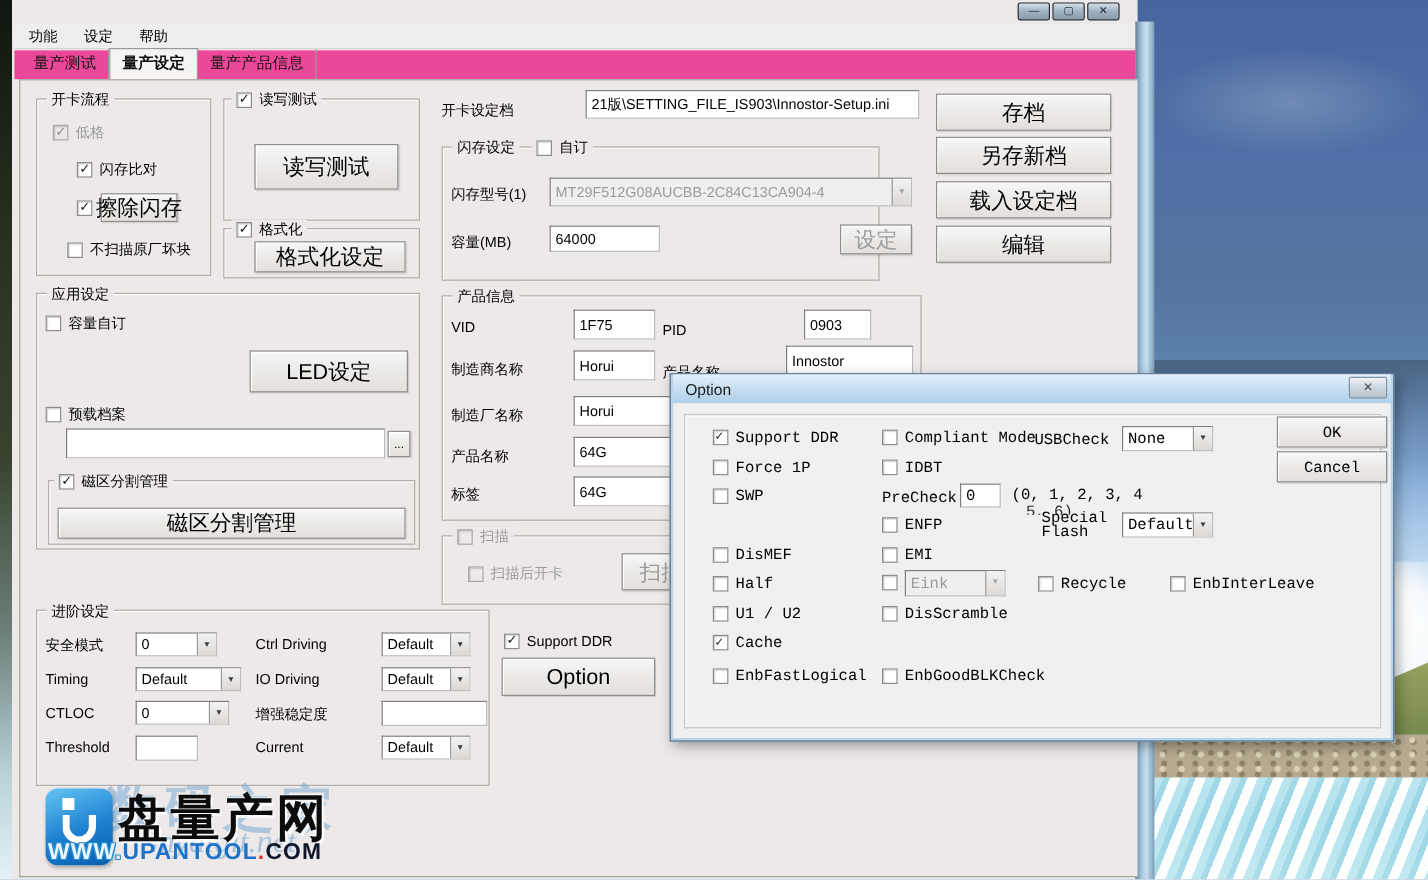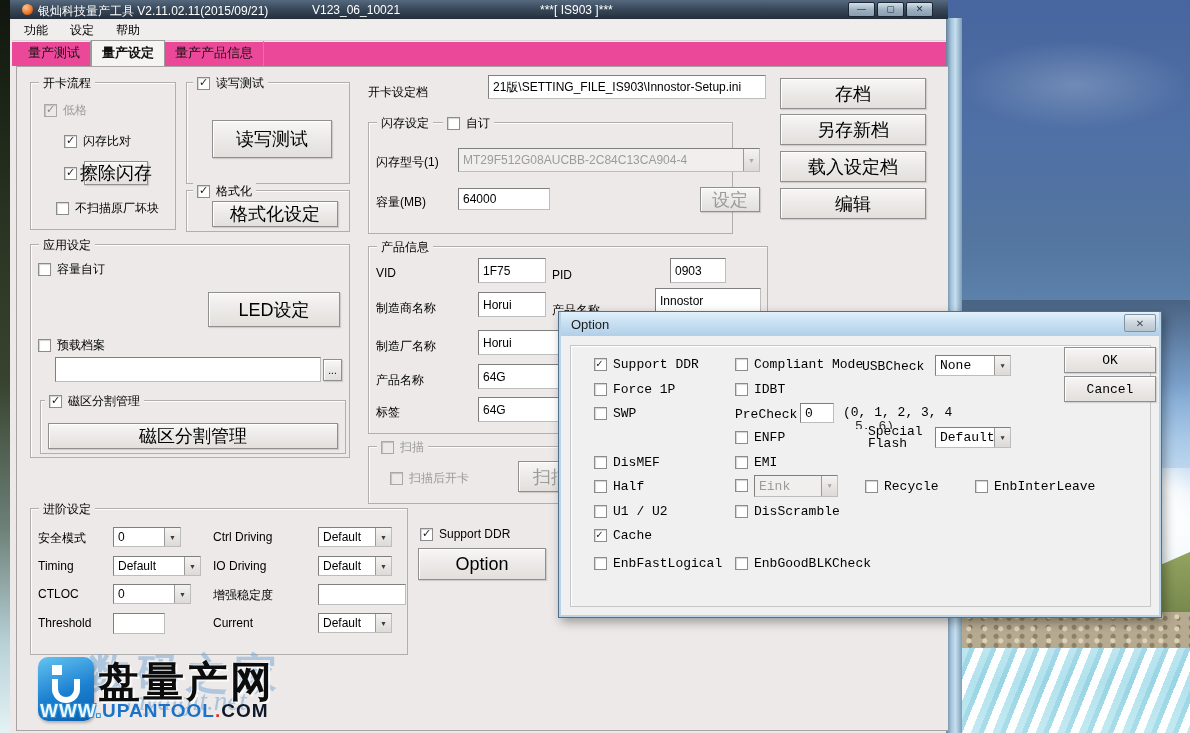--- a/index.html
+++ b/index.html
@@ -119,26 +119,20 @@
   <div class="a whiteclouds"></div>
   <div class="a cliff"></div>
   <div class="a grass"></div>
   <div class="a beach"></div>
   <div class="a sea"></div>
   <div class="a left-strip"></div>
 
   <div class="a main-window"></div>
   <div class="a win-frame-right"></div>
 
-  <div class="a titlebar">
-    <div class="a appdot"></div>
-    <span style="left:28px">银灿科技量产工具 V2.11.02.11(2015/09/21)</span>
-    <span style="left:302px">V123_06_10021</span>
-    <span style="left:530px">***[ IS903 ]***</span>
-  </div>
   <div class="a winbtn" style="left:848px">
       <span>—</span>
     </div>
   <div class="a winbtn" style="left:877px">
       <span>▢</span>
     </div>
   <div class="a winbtn" style="left:906px">
       <span>✕</span>
     </div>
 

